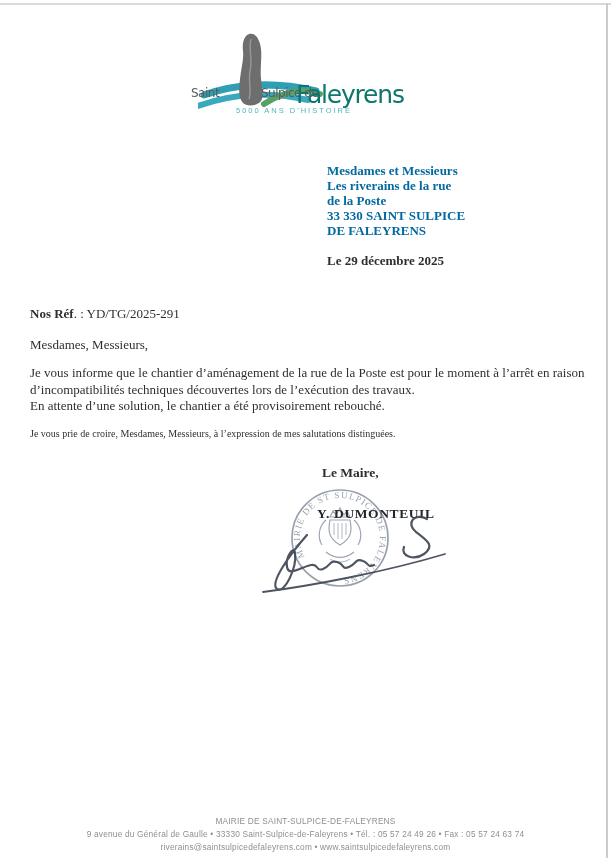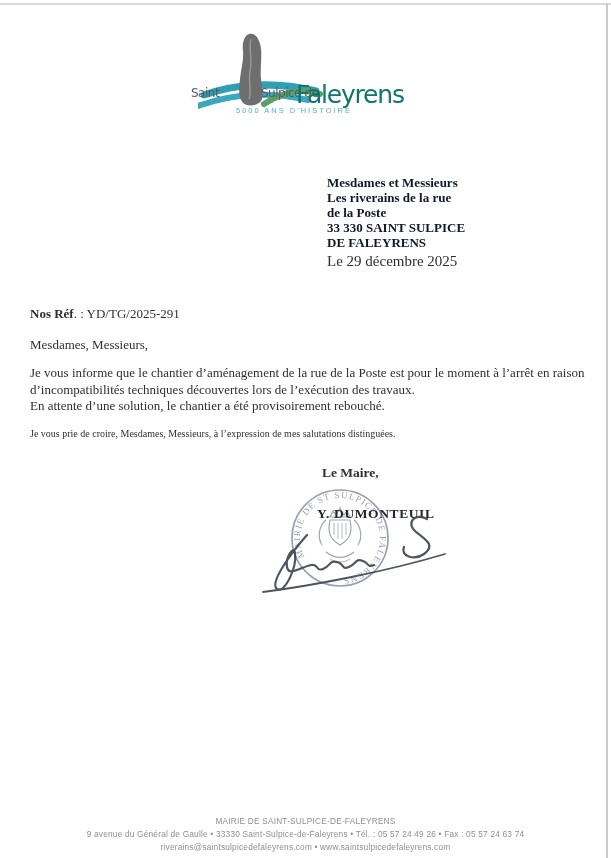--- a/index.html
+++ b/index.html
@@ -25,22 +25,22 @@
   }
   .logo-tagline{
     position:absolute;left:48px;top:76px;width:122px;text-align:center;
     font-family:Liberation Sans, sans-serif;font-size:7.5px;
     color:#52b3c0;letter-spacing:2px;white-space:nowrap;
   }
   .menhir-svg{position:absolute;left:50px;top:3px;}
   .waves-svg{position:absolute;left:13px;top:50px;}
 
   
-  .recipient{position:absolute;left:327px;top:163px;font-weight:bold;font-size:13px;line-height:15px;color:#0f172a;margin-top:12px;}
-  .letter-date{position:absolute;left:327px;top:253px;font-size:15px;}
+  .recipient{position:absolute;left:327px;top:163px;font-weight:bold;font-size:13px;line-height:15px;color:#0369a1;}
+  .letter-date{position:absolute;left:327px;top:253px;font-size:13px;font-weight:bold;}
 
   
   .reference{position:absolute;left:30px;top:306px;font-size:13px;}
   .ref-label{font-weight:bold;margin-top:8px;}
   .salutation{position:absolute;left:30px;top:337px;font-size:13px;}
   .body-text{position:absolute;left:30px;top:365px;width:560px;font-size:13px;line-height:16.5px;}
   .closing{position:absolute;left:30px;top:428px;width:560px;font-size:10px;}
 
   
   .sig-title{position:absolute;left:322px;top:465px;font-weight:bold;font-size:13.5px;}

